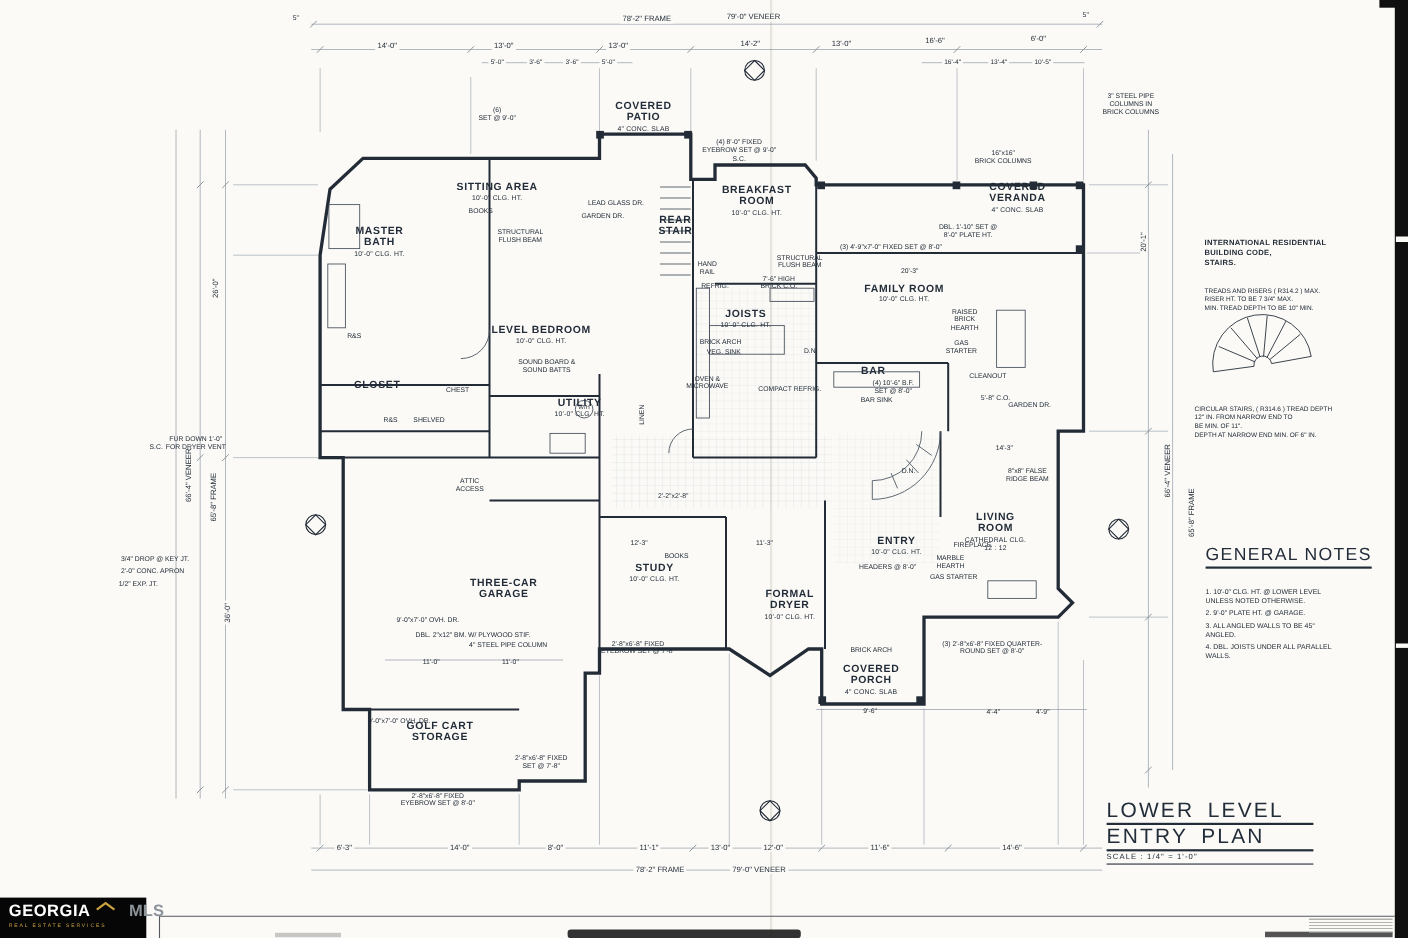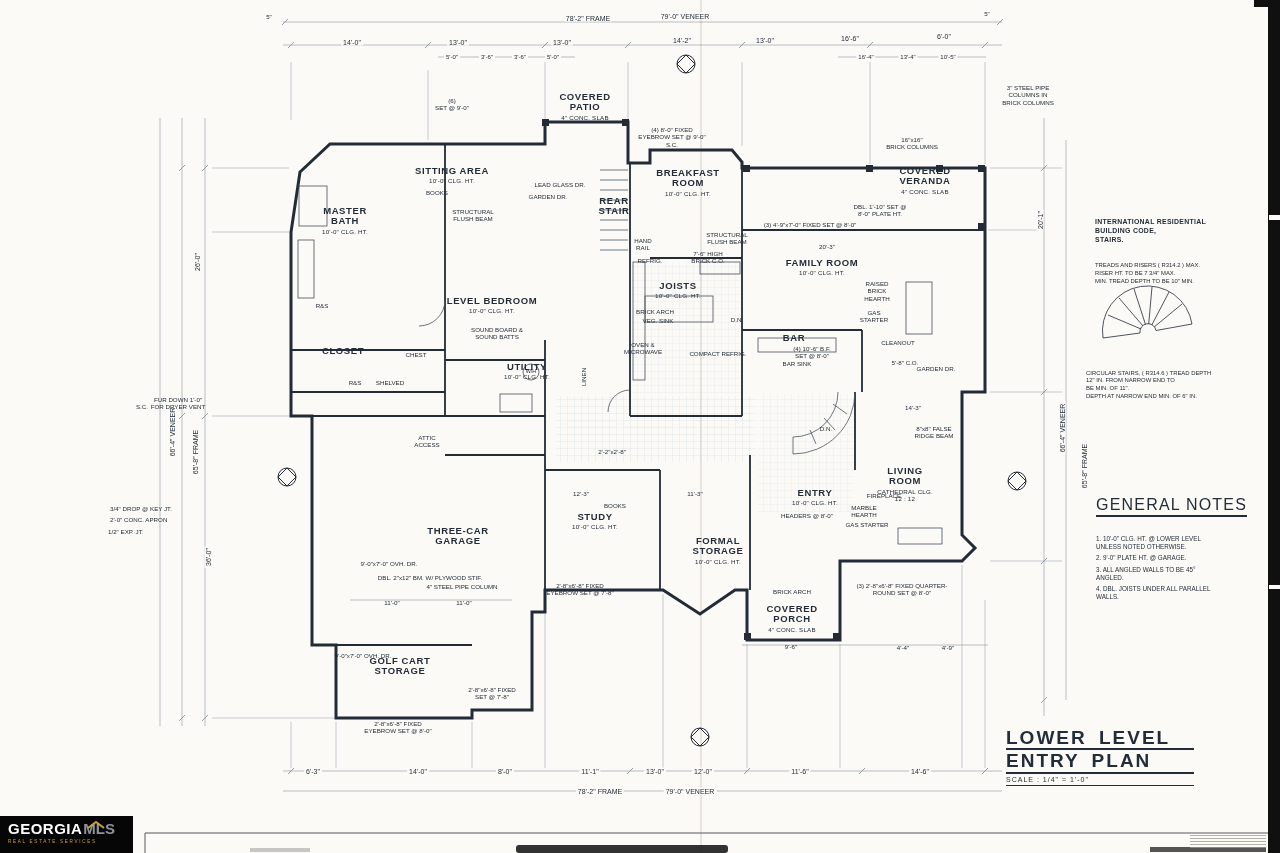--- a/index.html
+++ b/index.html
@@ -18,26 +18,26 @@
        background:#fbfaf7;padding:0 2px;}
   .dim.rot{transform:translate(-50%,-50%) rotate(-90deg);}
   .code-notes{position:absolute;width:126px;font-size:5.9px;line-height:1.3;white-space:pre-line;}
   .cn-title{font-weight:700;font-size:6.9px;letter-spacing:.3px;white-space:pre-line;}
   .cn-body{margin-top:10px;white-space:pre-line;}
   .general-notes{position:absolute;left:1096px;top:496px;width:128px;}
   .gn-title{font-size:16px;font-weight:400;letter-spacing:1.2px;border-bottom:2px solid #232d39;
             display:inline-block;padding-bottom:1px;margin-bottom:18px;white-space:nowrap;}
   .gn-item{font-size:6.3px;line-height:1.3;margin-bottom:3px;}
   .title-block{position:absolute;left:1006px;top:727px;width:188px;}
-  .tb-line{font-size:19px;font-weight:700;letter-spacing:2px;word-spacing:5px;
+  .tb-line{font-size:19px;font-weight:400;letter-spacing:2px;word-spacing:5px;
            border-bottom:2px solid #232d39;line-height:1.12;}
   .tb-scale{font-size:7px;letter-spacing:1px;border-bottom:1px solid #232d39;padding:2px 0;}
   .mls-logo{position:absolute;left:0;top:816px;width:133px;height:37px;background:#060606;
             z-index:3;padding:4px 6px 0 8px;box-sizing:border-box;}
-  .mls-row1{display:flex;align-items:flex-start;position:relative;}
+  .mls-row1{display:flex;align-items:flex-start;position:relative;gap:34px;}
   .mls-g{color:#ffffff;font-weight:700;font-size:15px;letter-spacing:.5px;}
   .mls-m{color:#8d939a;font-weight:700;font-size:15px;margin-left:1px;}
   .mls-roof{position:absolute;right:22px;top:-5px;}
   .mls-tag{color:#c9a23d;font-size:4.6px;letter-spacing:1.7px;margin-top:2px;}
   .fine-print{position:absolute;left:1190px;top:835px;width:76px;height:15px;z-index:3;
               background:repeating-linear-gradient(#9a9a95 0 1px,transparent 1px 3px);opacity:.75;}
 </style>
 </head>
 <body>
 
@@ -218,21 +218,21 @@
         <div class="rn">STUDY</div>
         <div class="rs">10'-0" CLG. HT.</div>
       </div>
     <div class="room" style="left:458px;top:526px">
         <div class="rn">THREE-CAR
 GARAGE</div>
         <div class="rs"></div>
       </div>
     <div class="room" style="left:718px;top:536px">
         <div class="rn">FORMAL
-STORAGE</div>
+DRYER</div>
         <div class="rs">10'-0" CLG. HT.</div>
       </div>
     <div class="room" style="left:792px;top:604px">
         <div class="rn">COVERED
 PORCH</div>
         <div class="rs">4" CONC. SLAB</div>
       </div>
     <div class="room" style="left:400px;top:656px">
         <div class="rn">GOLF CART
 STORAGE</div>

